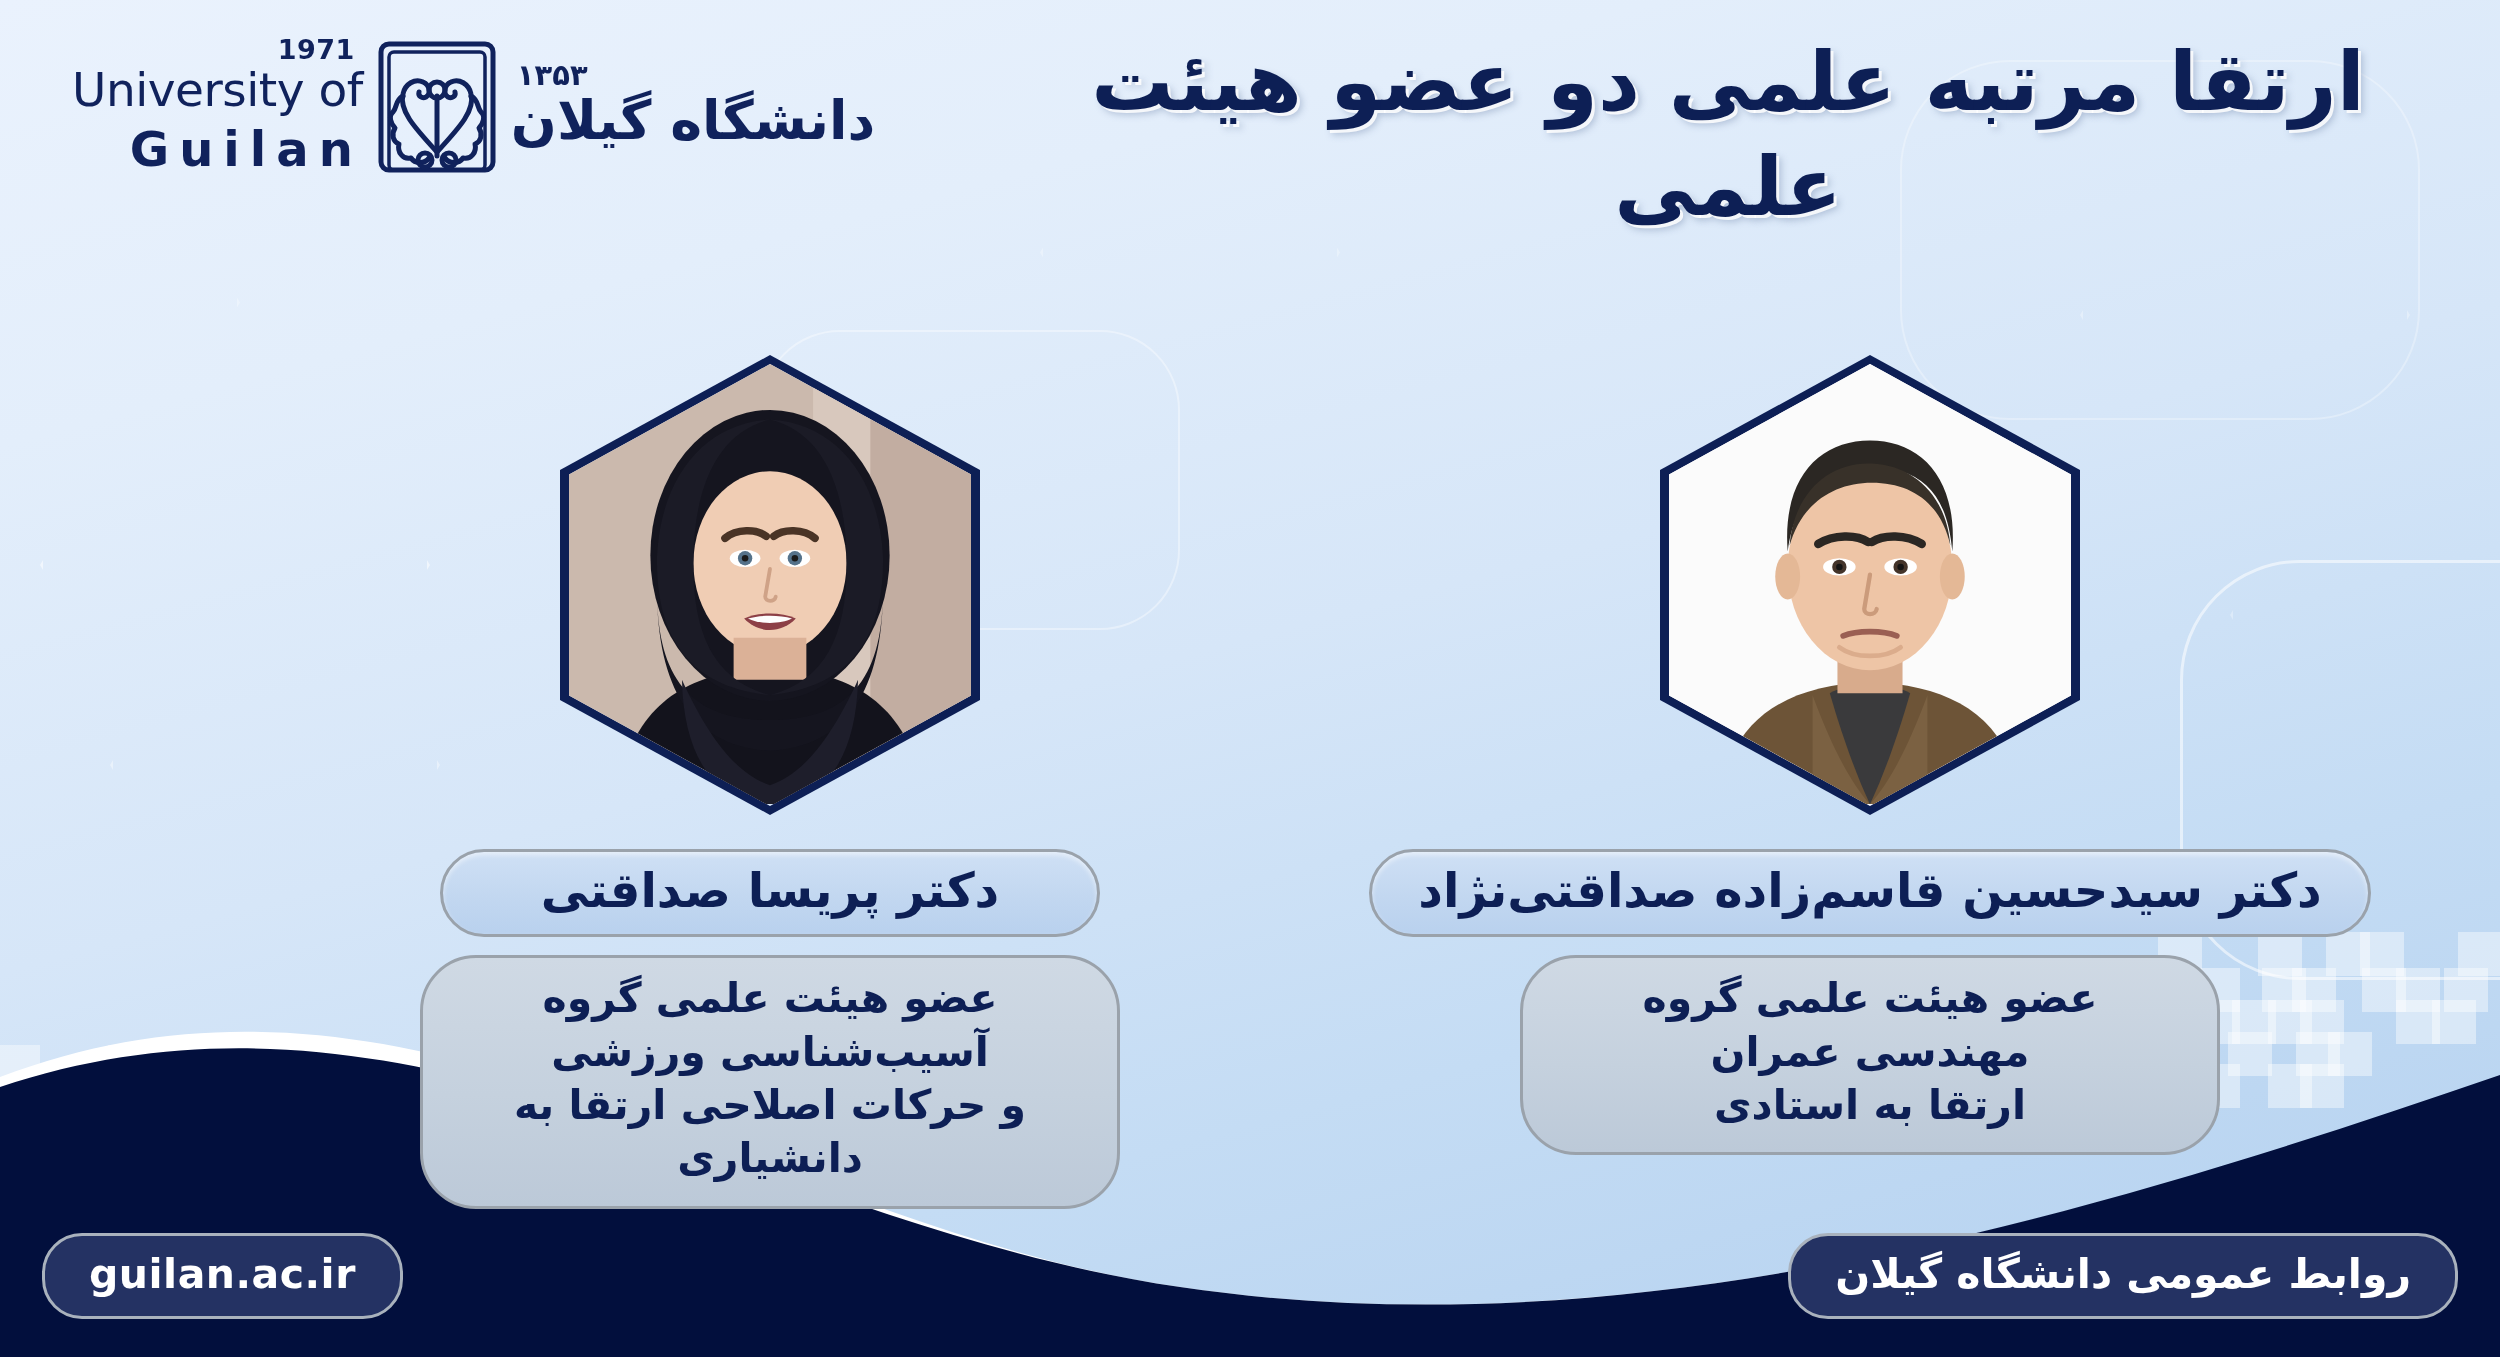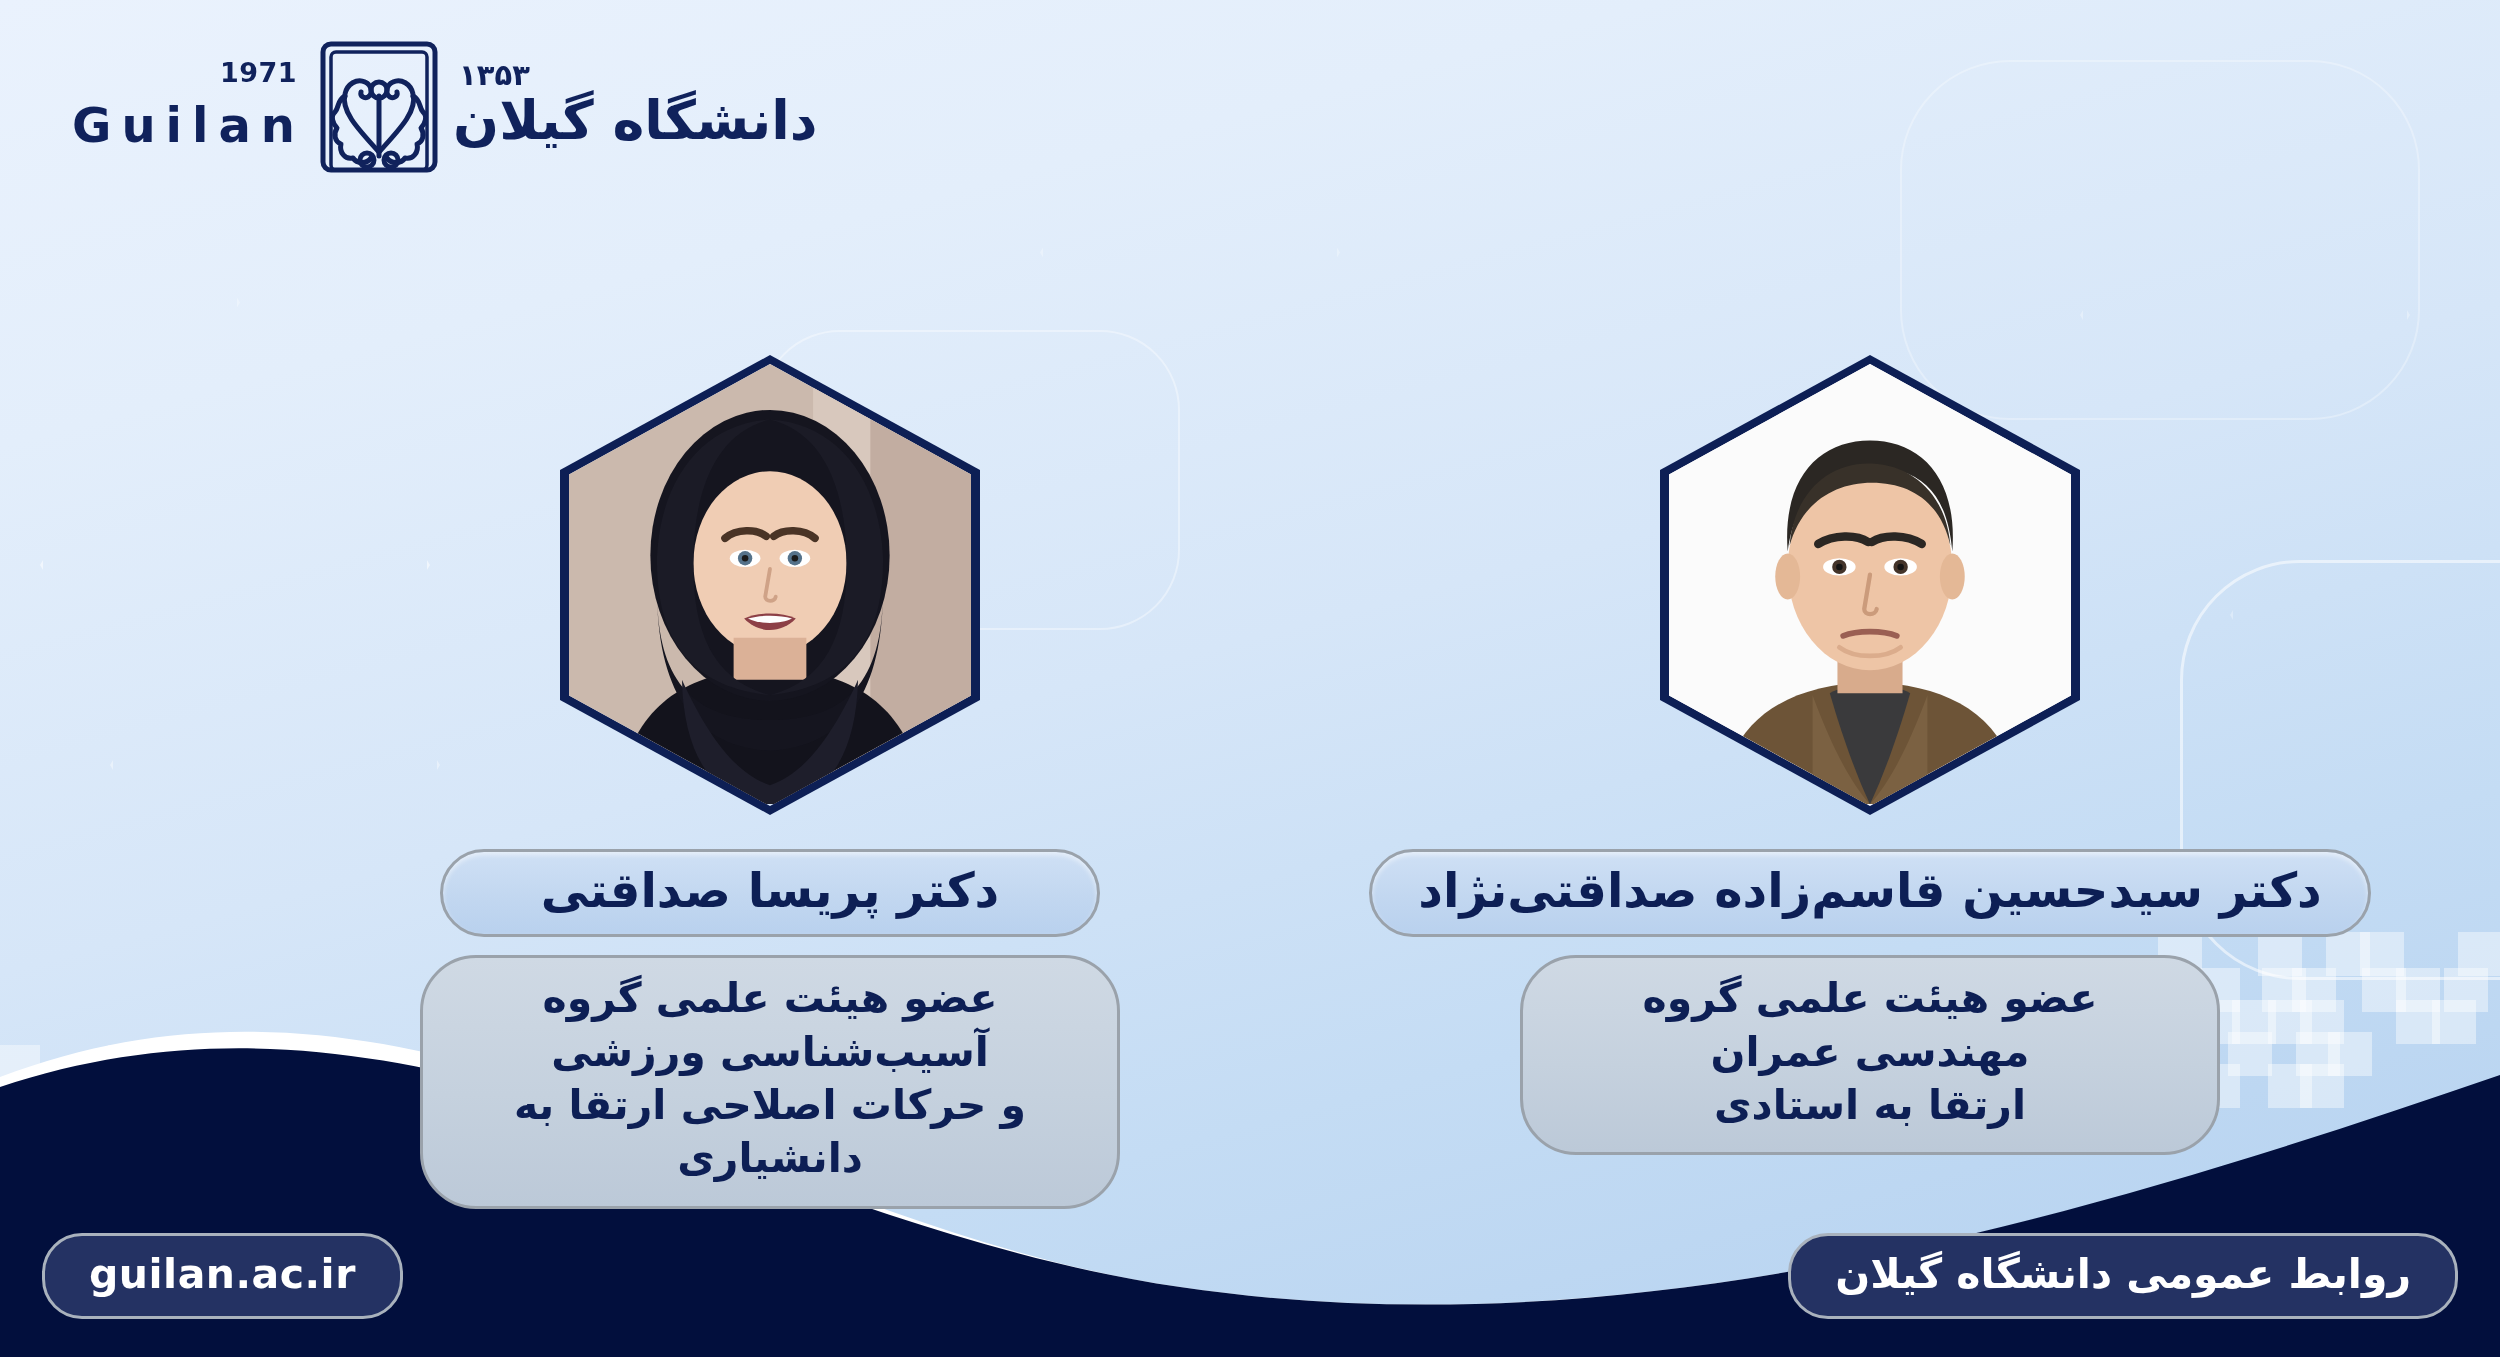--- a/index.html
+++ b/index.html
@@ -252,20 +252,21 @@
     </svg>
 
     <svg class="wave-navy" viewBox="0 0 2500 380" preserveAspectRatio="none">
       <path d="M0,110 C420,-30 760,250 1180,310 C1620,375 2060,250 2500,98 L2500,380 L0,380 Z" fill="#020f3d"></path>
     </svg>
   </div>
 
   <div class="logo">
     <div class="logo-en">
       <div class="logo-year">1971</div>
+      <div class="logo-univ">University of</div>
       <div class="logo-guilan">Guilan</div>
     </div>
 
     <svg class="emblem" viewBox="0 0 128 140">
       <rect x="8" y="10" width="112" height="126" rx="8" fill="none" stroke="#10225c" stroke-width="5"></rect>
       <rect x="16" y="18" width="96" height="118" rx="5" fill="none" stroke="#10225c" stroke-width="3.5"></rect>
 
       <path d="M64 118 C40 92 26 76 30 60 C32 50 42 44 50 48 C57 51 58 60 53 63 C49 65 45 62 46 58" fill="none" stroke="#10225c" stroke-width="5" stroke-linecap="round"></path>
 
       <path d="M64 118 C88 92 102 76 98 60 C96 50 86 44 78 48 C71 51 70 60 75 63 C79 65 83 62 82 58" fill="none" stroke="#10225c" stroke-width="5" stroke-linecap="round"></path>
@@ -282,20 +283,21 @@
       <circle cx="52" cy="126" r="7" fill="none" stroke="#10225c" stroke-width="5"></circle>
       <circle cx="76" cy="126" r="7" fill="none" stroke="#10225c" stroke-width="5"></circle>
     </svg>
 
     <div class="logo-fa">
       <div class="logo-year-fa">۱۳۵۳</div>
       <div class="logo-univ-fa">دانشگاه گیلان</div>
     </div>
   </div>
 
+  <div class="headline">ارتقا مرتبه علمی دو عضو هیئت علمی</div>
 
   <div class="person left">
     <div class="photo-wrap">
       <div class="hex-border"></div>
       <div class="hex-inner">
         <svg class="hex-photo" viewBox="0 0 420 460" preserveAspectRatio="xMidYMid slice">
           <rect width="420" height="460" fill="#cbb9ad"></rect>
           <rect x="255" y="0" width="60" height="460" fill="#d8c8bd"></rect>
           <rect x="315" y="0" width="105" height="460" fill="#c2ada1"></rect>
 

